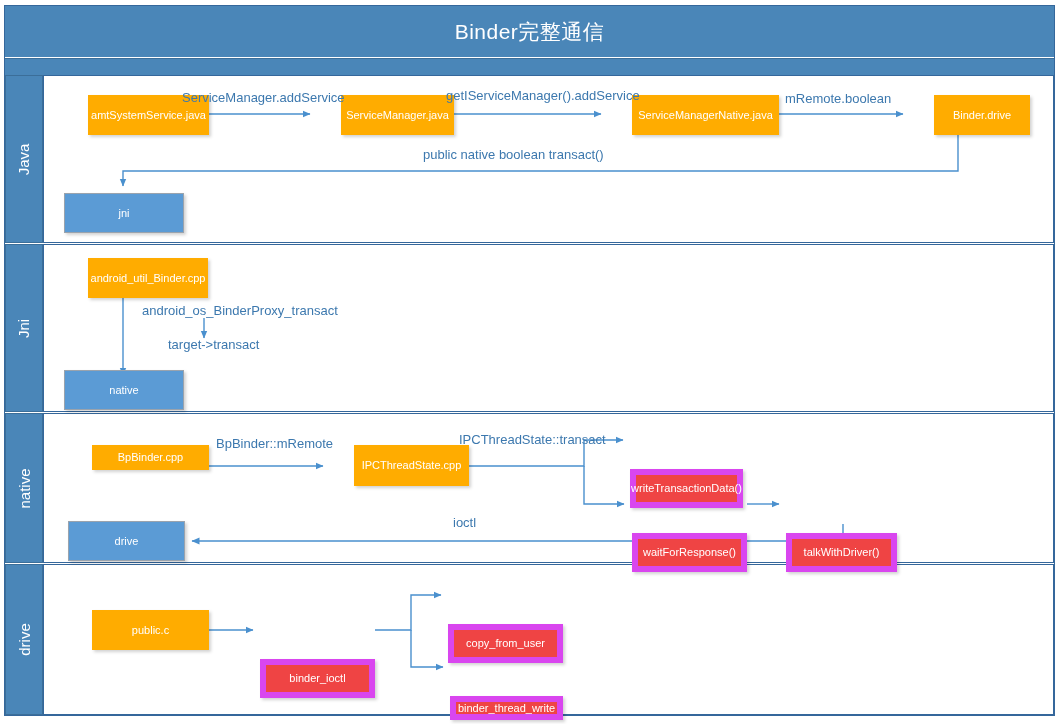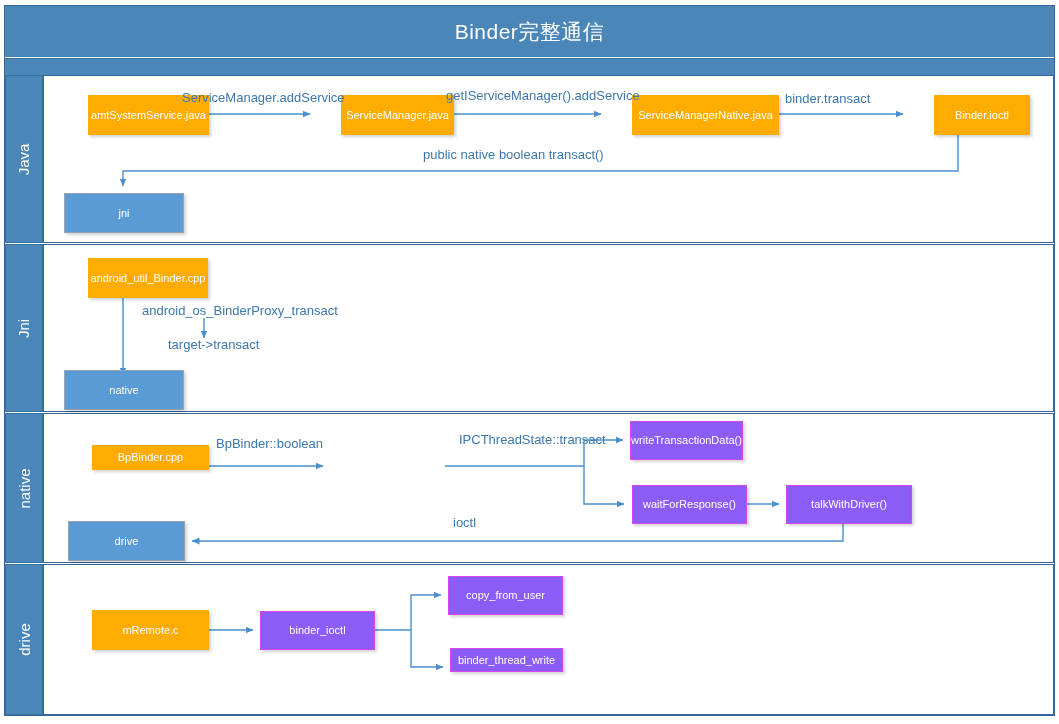--- a/index.html
+++ b/index.html
@@ -41,21 +41,21 @@
   
   .node{
     position:absolute;box-sizing:border-box;
     display:flex;align-items:center;justify-content:center;
     color:#ffffff;font-size:11px;text-align:center;line-height:1.15;
     box-shadow:2px 2px 3px rgba(0,0,0,.18);
     padding:0 4px;
   }
   .node.orange{background:#FFAC00;margin-left:24px;}
   .node.blue{background:#5B9BD5;border:1px solid #9AA3AD;}
-  .node.purple{background:#8b5cf6;border:1px solid #d946ef;}
+  .node.purple{background:#ef4444;border:6px solid #d946ef;margin-top:48px;}
   
   .edge-label{
     position:absolute;color:#3C78AE;font-size:13px;white-space:nowrap;
   }
   
   svg.wires{position:absolute;left:0;top:0;width:1059px;height:724px;
     pointer-events:none;overflow:visible;}
 </style>
 </head>
 <body>
@@ -128,67 +128,70 @@
   <div class="node orange" style="left:64px;top:95px;width:121px;height:40px;">
     <span>amtSystemService.java</span>
   </div>
   <div class="node orange" style="left:317px;top:95px;width:113px;height:40px;">
     <span>ServiceManager.java</span>
   </div>
   <div class="node orange" style="left:608px;top:95px;width:147px;height:40px;">
     <span>ServiceManagerNative.java</span>
   </div>
   <div class="node orange" style="left:910px;top:95px;width:96px;height:40px;">
-    <span>Binder.ioctl</span>
+    <span>Binder.drive</span>
   </div>
   <div class="node blue" style="left:64px;top:193px;width:120px;height:40px;">
     <span>jni</span>
   </div>
 
   <div class="node orange" style="left:64px;top:258px;width:120px;height:40px;">
     <span>android_util_Binder.cpp</span>
   </div>
   <div class="node blue" style="left:64px;top:370px;width:120px;height:40px;">
     <span>native</span>
   </div>
 
   <div class="node orange" style="left:68px;top:445px;width:117px;height:25px;">
     <span>BpBinder.cpp</span>
   </div>
+  <div class="node orange" style="left:330px;top:445px;width:115px;height:41px;">
+    <span>IPCThreadState.cpp</span>
+  </div>
   <div class="node purple" style="left:630px;top:421px;width:113px;height:39px;">
     <span>writeTransactionData()</span>
   </div>
   <div class="node purple" style="left:632px;top:485px;width:115px;height:39px;justify-content:center;">
     <span>waitForResponse()</span>
   </div>
-  <div class="node purple" style="left:786px;top:485px;width:126px;height:39px;justify-content:center;">
+  <div class="node purple" style="left:786px;top:485px;width:111px;height:39px;justify-content:center;">
     <span>talkWithDriver()</span>
   </div>
   <div class="node blue" style="left:68px;top:521px;width:117px;height:40px;">
     <span>drive</span>
   </div>
 
   <div class="node orange" style="left:68px;top:610px;width:117px;height:40px;">
-    <span>mRemote.c</span>
+    <span>public.c</span>
   </div>
   <div class="node purple" style="left:260px;top:611px;width:115px;height:39px;">
     <span>binder_ioctl</span>
   </div>
   <div class="node purple" style="left:448px;top:576px;width:115px;height:39px;">
     <span>copy_from_user</span>
   </div>
   <div class="node purple" style="left:450px;top:648px;width:113px;height:24px;">
     <span>binder_thread_write</span>
   </div>
 
   <div class="edge-label" style="left:182px;top:90px;">ServiceManager.addService</div>
   <div class="edge-label" style="left:446px;top:88px;">getIServiceManager().addService</div>
-  <div class="edge-label" style="left:785px;top:91px;">binder.transact</div>
+  <div class="edge-label" style="left:785px;top:91px;">mRemote.boolean</div>
   <div class="edge-label" style="left:423px;top:147px;">public native boolean transact()</div>
 
   <div class="edge-label" style="left:142px;top:303px;">android_os_BinderProxy_transact</div>
   <div class="edge-label" style="left:168px;top:337px;">target-&gt;transact</div>
 
-  <div class="edge-label" style="left:216px;top:436px;">BpBinder::boolean</div>
+  <div class="edge-label" style="left:216px;top:436px;">BpBinder::mRemote</div>
   <div class="edge-label" style="left:459px;top:432px;">IPCThreadState::transact</div>
   <div class="edge-label" style="left:453px;top:515px;">ioctl</div>
 
 </div>
 
 </body></html>

